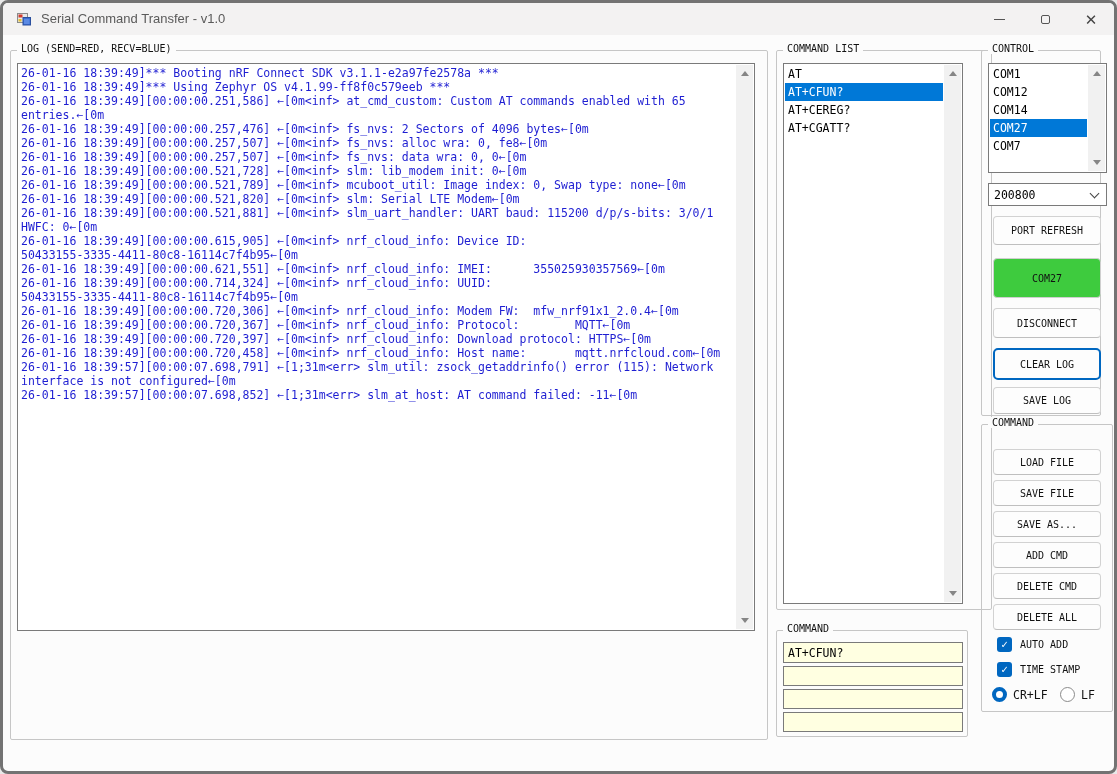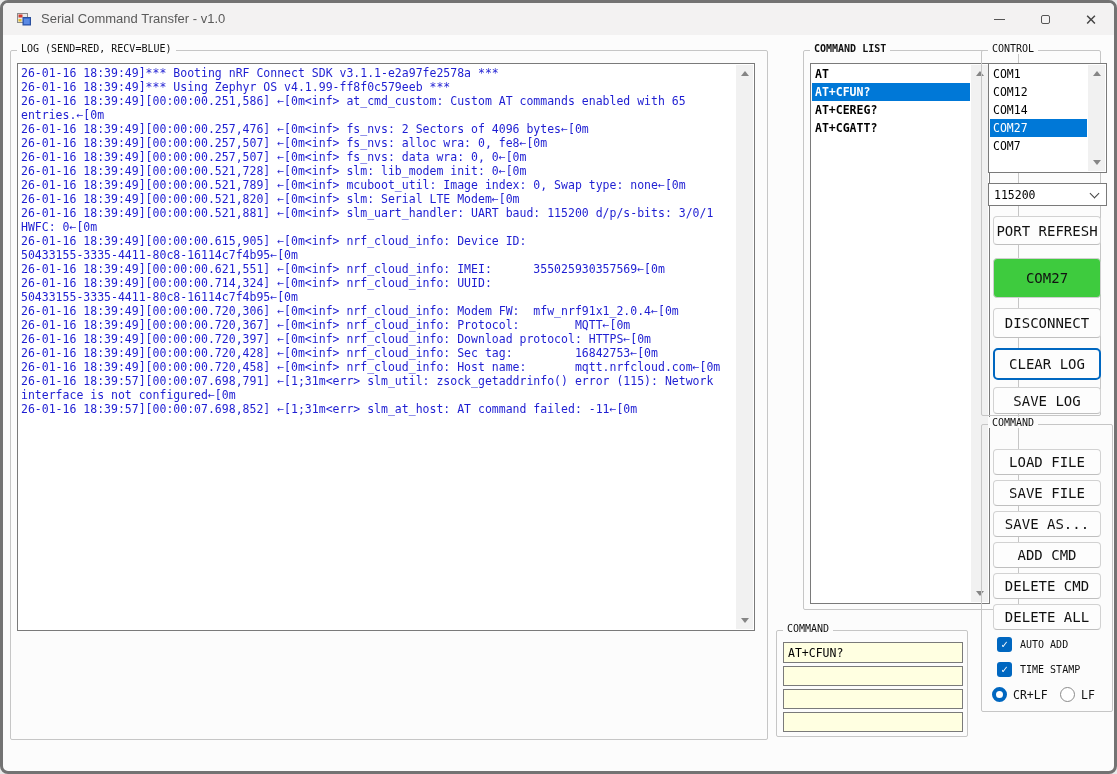--- a/index.html
+++ b/index.html
@@ -38,21 +38,21 @@
   .list-items{position:absolute;left:1px;top:1px;right:19px;}
   .list-item{height:18px;line-height:18px;font-size:11.5px;color:#000;padding:0 3px;white-space:pre;}
   .list-item.sel{background:#0078d7;color:#fff;}
   
   .combo{position:absolute;background:#fff;border:1px solid #7a7a7a;font-size:11.5px;}
   .combo-value{position:absolute;left:5px;top:4px;}
   .combo-chevron{position:absolute;right:8px;top:6px;width:7px;height:7px;
     border-right:1.4px solid #444;border-bottom:1.4px solid #444;transform:rotate(45deg);}
   
   .btn{position:absolute;background:#fdfdfd;border:1px solid #d2d2d2;border-bottom-color:#bfbfbf;
-    border-radius:4px;font-family:"DejaVu Sans Mono",monospace;font-size:14px;color:#111;
+    border-radius:4px;font-family:"DejaVu Sans Mono",monospace;font-size:10px;color:#111;
     display:flex;align-items:center;justify-content:center;padding:12px;white-space:pre;}
   .btn-green{background:#3ecb3e;border-color:#cfcfcf;}
   .btn-focus{border:2px solid #0067c0;border-radius:5px;}
   
   .cmd-field{position:absolute;background:#ffffe1;border:1px solid #7a7a7a;
     font-family:"DejaVu Sans Mono",monospace;font-size:11.5px;color:#000;padding:2px 4px;outline:none;}
   
   .check-row{position:absolute;display:flex;align-items:center;gap:8px;}
   .checkbox{width:15px;height:15px;background:#0067c0;border-radius:3px;display:flex;
     align-items:center;justify-content:center;color:#fff;font-size:11px;line-height:11px;}
@@ -104,38 +104,37 @@
         <div class="log-line">26-01-16 18:39:49][00:00:00.521,881] ←[0m&lt;inf&gt; slm_uart_handler: UART baud: 115200 d/p/s-bits: 3/0/1</div>
         <div class="log-line">HWFC: 0←[0m</div>
         <div class="log-line">26-01-16 18:39:49][00:00:00.615,905] ←[0m&lt;inf&gt; nrf_cloud_info: Device ID:</div>
         <div class="log-line">50433155-3335-4411-80c8-16114c7f4b95←[0m</div>
         <div class="log-line">26-01-16 18:39:49][00:00:00.621,551] ←[0m&lt;inf&gt; nrf_cloud_info: IMEI:      355025930357569←[0m</div>
         <div class="log-line">26-01-16 18:39:49][00:00:00.714,324] ←[0m&lt;inf&gt; nrf_cloud_info: UUID:</div>
         <div class="log-line">50433155-3335-4411-80c8-16114c7f4b95←[0m</div>
         <div class="log-line">26-01-16 18:39:49][00:00:00.720,306] ←[0m&lt;inf&gt; nrf_cloud_info: Modem FW:  mfw_nrf91x1_2.0.4←[0m</div>
         <div class="log-line">26-01-16 18:39:49][00:00:00.720,367] ←[0m&lt;inf&gt; nrf_cloud_info: Protocol:        MQTT←[0m</div>
         <div class="log-line">26-01-16 18:39:49][00:00:00.720,397] ←[0m&lt;inf&gt; nrf_cloud_info: Download protocol: HTTPS←[0m</div>
-        <div class="log-line">26-01-16 18:39:49][00:00:00.720,428] ←[0m&lt;inf&gt; nrf_cloud_info: Sec tag:         16842753←[0m</div>
         <div class="log-line">26-01-16 18:39:49][00:00:00.720,458] ←[0m&lt;inf&gt; nrf_cloud_info: Host name:       mqtt.nrfcloud.com←[0m</div>
         <div class="log-line">26-01-16 18:39:57][00:00:07.698,791] ←[1;31m&lt;err&gt; slm_util: zsock_getaddrinfo() error (115): Network</div>
         <div class="log-line">interface is not configured←[0m</div>
         <div class="log-line">26-01-16 18:39:57][00:00:07.698,852] ←[1;31m&lt;err&gt; slm_at_host: AT command failed: -11←[0m</div>
       </div>
       <div class="sb">
         <div class="sb-btn up">
             <div class="tri-up"></div>
           </div>
         <div class="sb-btn down">
             <div class="tri-down"></div>
           </div>
       </div>
     </div>
   </div>
 
-  <div class="groupbox" style="left:800px;top:47px;width:216px;height:560px;font-weight:bold;">
+  <div class="groupbox" style="left:773px;top:47px;width:216px;height:560px;">
     <span class="gb-label">COMMAND LIST</span>
     <div class="listbox" style="left:6px;top:12px;width:180px;height:541px;">
       <div class="list-items">
         <div class="list-item">AT</div>
         <div class="list-item sel">AT+CFUN?</div>
         <div class="list-item">AT+CEREG?</div>
         <div class="list-item">AT+CGATT?</div>
       </div>
       <div class="sb">
         <div class="sb-btn up">
@@ -169,21 +168,21 @@
       <div class="sb">
         <div class="sb-btn up">
             <div class="tri-up"></div>
           </div>
         <div class="sb-btn down">
             <div class="tri-down"></div>
           </div>
       </div>
     </div>
     <div class="combo" style="left:6px;top:132px;width:119px;height:23px;">
-      <span class="combo-value">115200</span>
+      <span class="combo-value">200800</span>
       <div class="combo-chevron"></div>
     </div>
     <button class="btn" style="left:11px;top:165px;width:108px;height:29px;">PORT REFRESH</button>
     <button class="btn btn-green" style="left:11px;top:207px;width:108px;height:40px;">COM27</button>
     <button class="btn" style="left:11px;top:257px;width:108px;height:30px;">DISCONNECT</button>
     <button class="btn btn-focus" style="left:11px;top:297px;width:108px;height:32px;">CLEAR LOG</button>
     <button class="btn" style="left:11px;top:336px;width:108px;height:27px;">SAVE LOG</button>
   </div>
 
   <div class="groupbox" style="left:978px;top:421px;width:132px;height:288px;">

